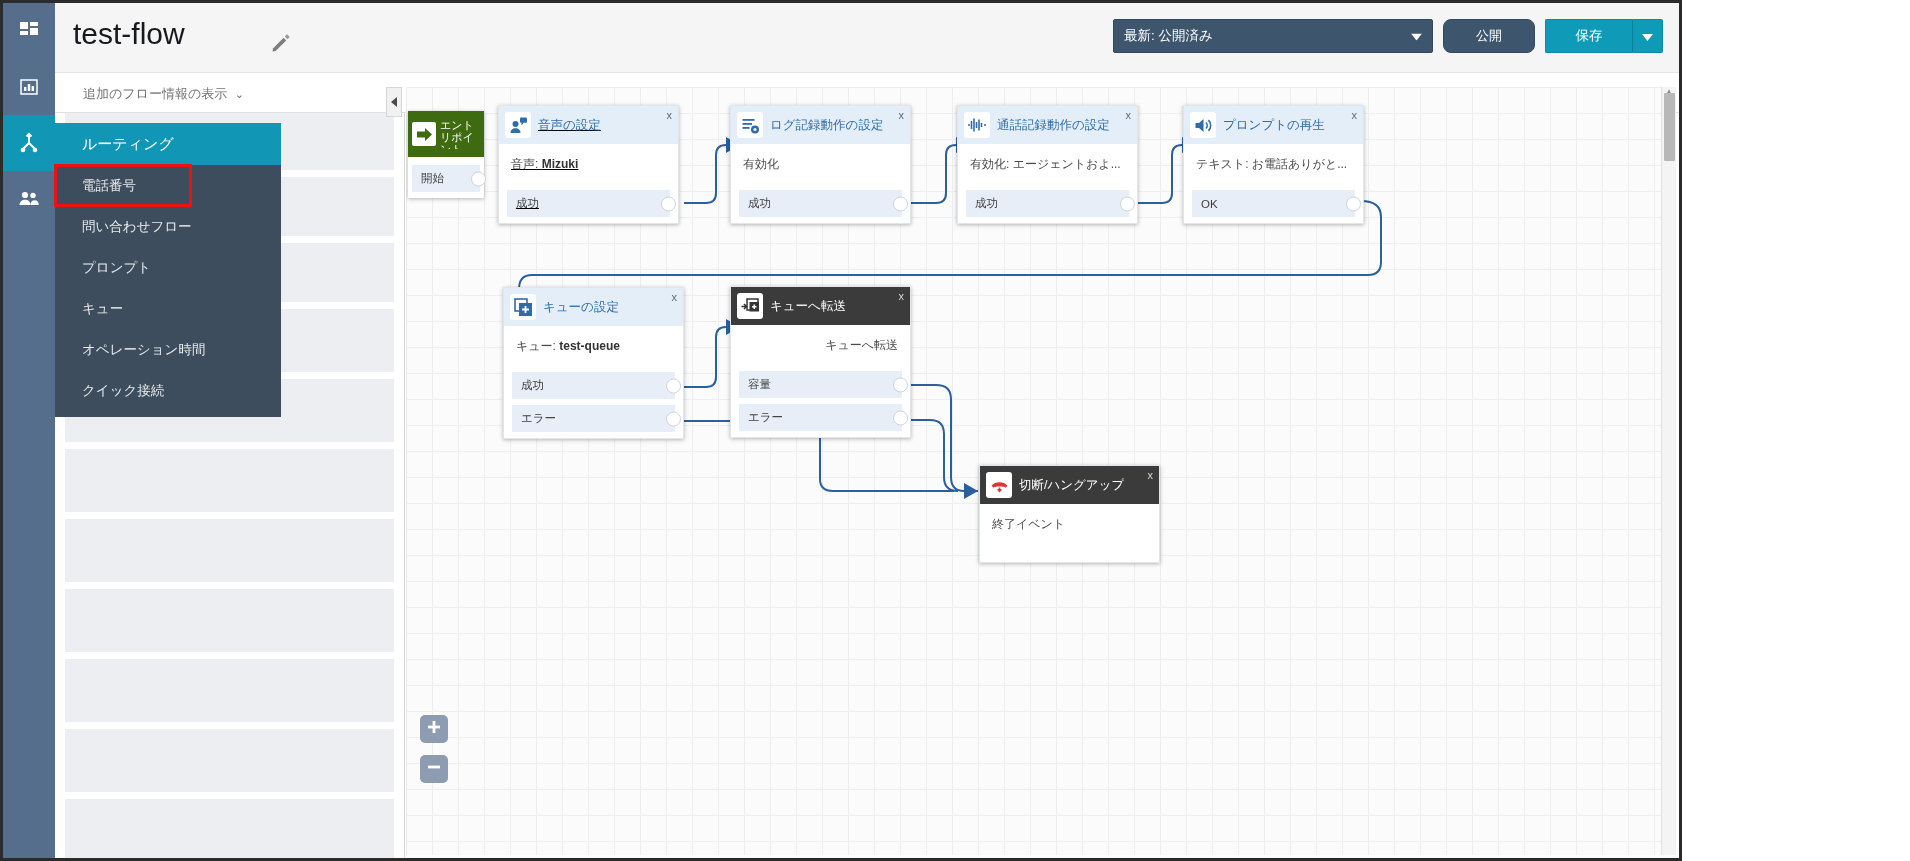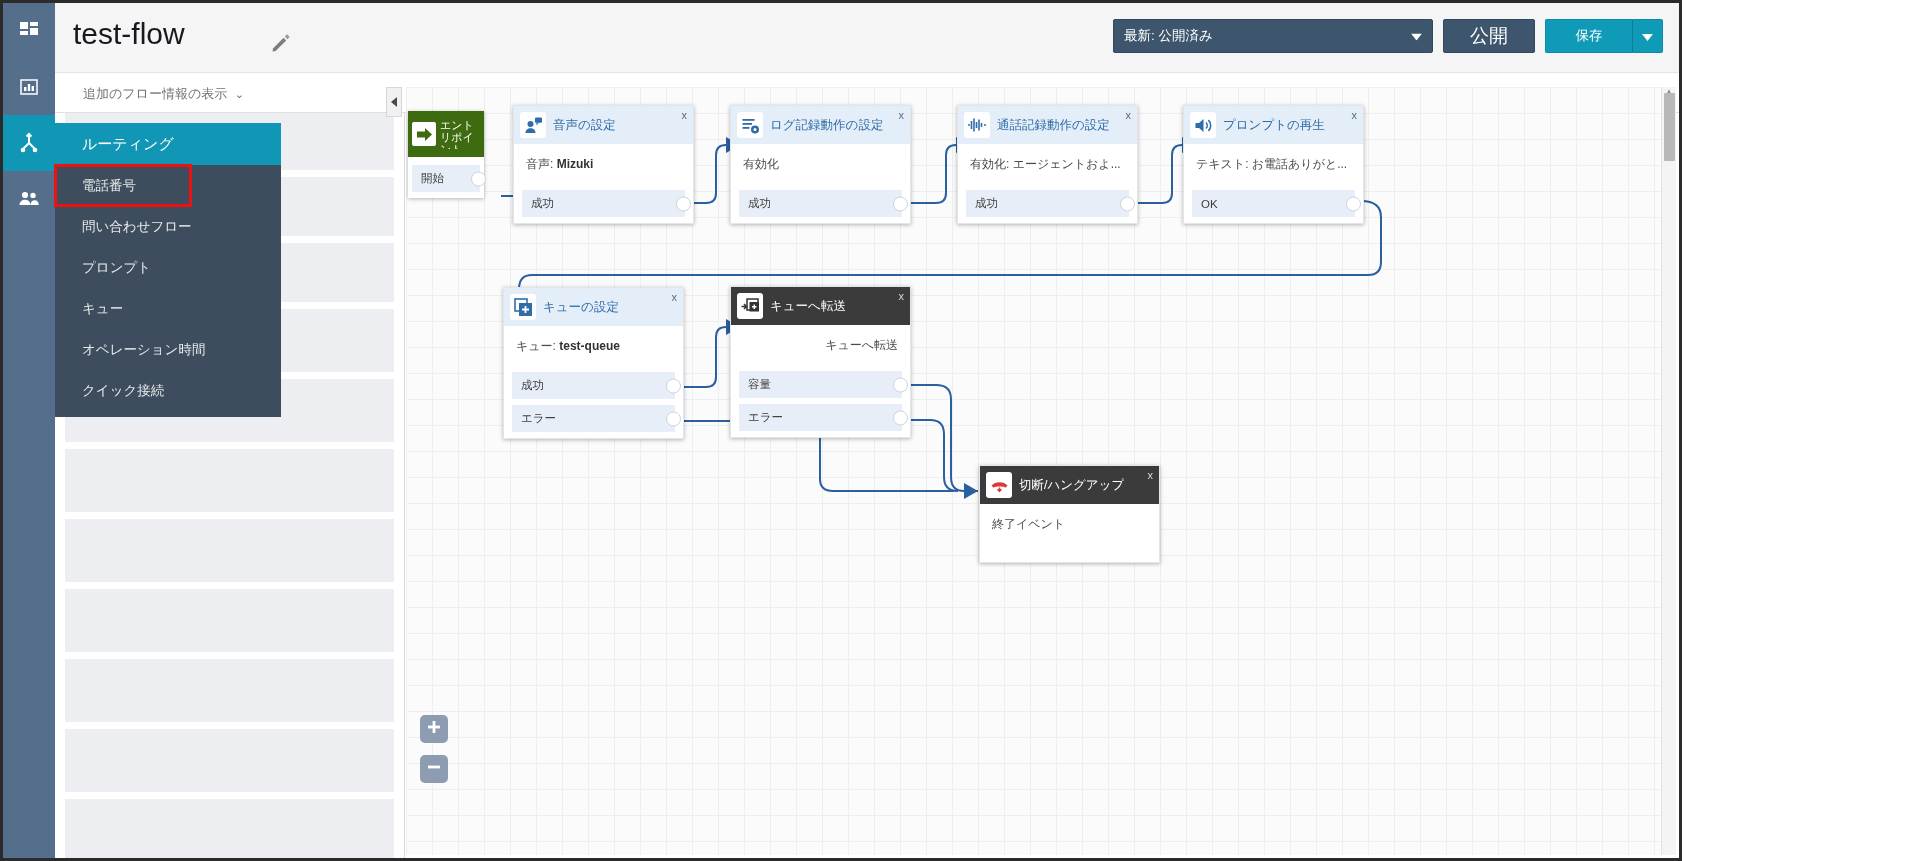--- a/index.html
+++ b/index.html
@@ -43,23 +43,23 @@
     width: 320px; background: #3d566e; color: #fff;
     border: 1px solid #32495e; border-radius: 2px;
     display: flex; align-items: center; padding: 0 10px;
     font-size: 13.5px; position: relative; cursor: pointer;
   }
   .version-select .caret {
     position: absolute; right: 10px; top: 50%; transform: translateY(-50%);
   }
   .btn-publish {
     width: 92px; background: #3d566e; color: #fff;
-    border: 1px solid #32495e; border-radius: 2px;
+    border: 1px solid #32495e; border-radius: 8px;
     display: flex; align-items: center; justify-content: center;
-    font-size: 19px; cursor: pointer;
+    font-size: 13px; cursor: pointer;
   }
   .save-group { display: flex; border-radius: 17px; }
   .btn-save {
     width: 88px; background: #0f9bb8; color: #fff;
     border: 1px solid #0d8ca7; border-right: 1px solid #0b7e96;
     border-radius: 2px 0 0 2px;
     display: flex; align-items: center; justify-content: center;
     font-size: 13.5px; cursor: pointer;
   }
   .btn-save-caret {
@@ -374,21 +374,21 @@
         </span>
         <span class="entry-title">エントリポイント</span>
       </div>
       <div class="node-pad"></div>
       <div class="port" style="margin:0 4px 6px 4px">
         <span>開始</span>
         <span class="dot"></span>
       </div>
     </div>
 
-    <div class="node" style="left:107px; top:18px;">
+    <div class="node" style="left:92px; top:18px;text-decoration:underline;">
       <div class="node-head">
         <span class="nicon">
           <svg width="19" height="19" viewBox="0 0 19 19">
             <circle cx="6.5" cy="8" r="3" fill="#2f6ca8"></circle>
             <path d="M1.5 17c0-3 2.2-4.8 5-4.8s5 1.8 5 4.8z" fill="#2f6ca8"></path>
             <rect x="11" y="1.5" width="7" height="5.2" rx="1" fill="#2f6ca8"></rect>
             <path d="M12.5 6.5 L12.5 9.5 L15 6.5z" fill="#2f6ca8"></path>
           </svg>
         </span>
         <span class="node-title">音声の設定</span>

